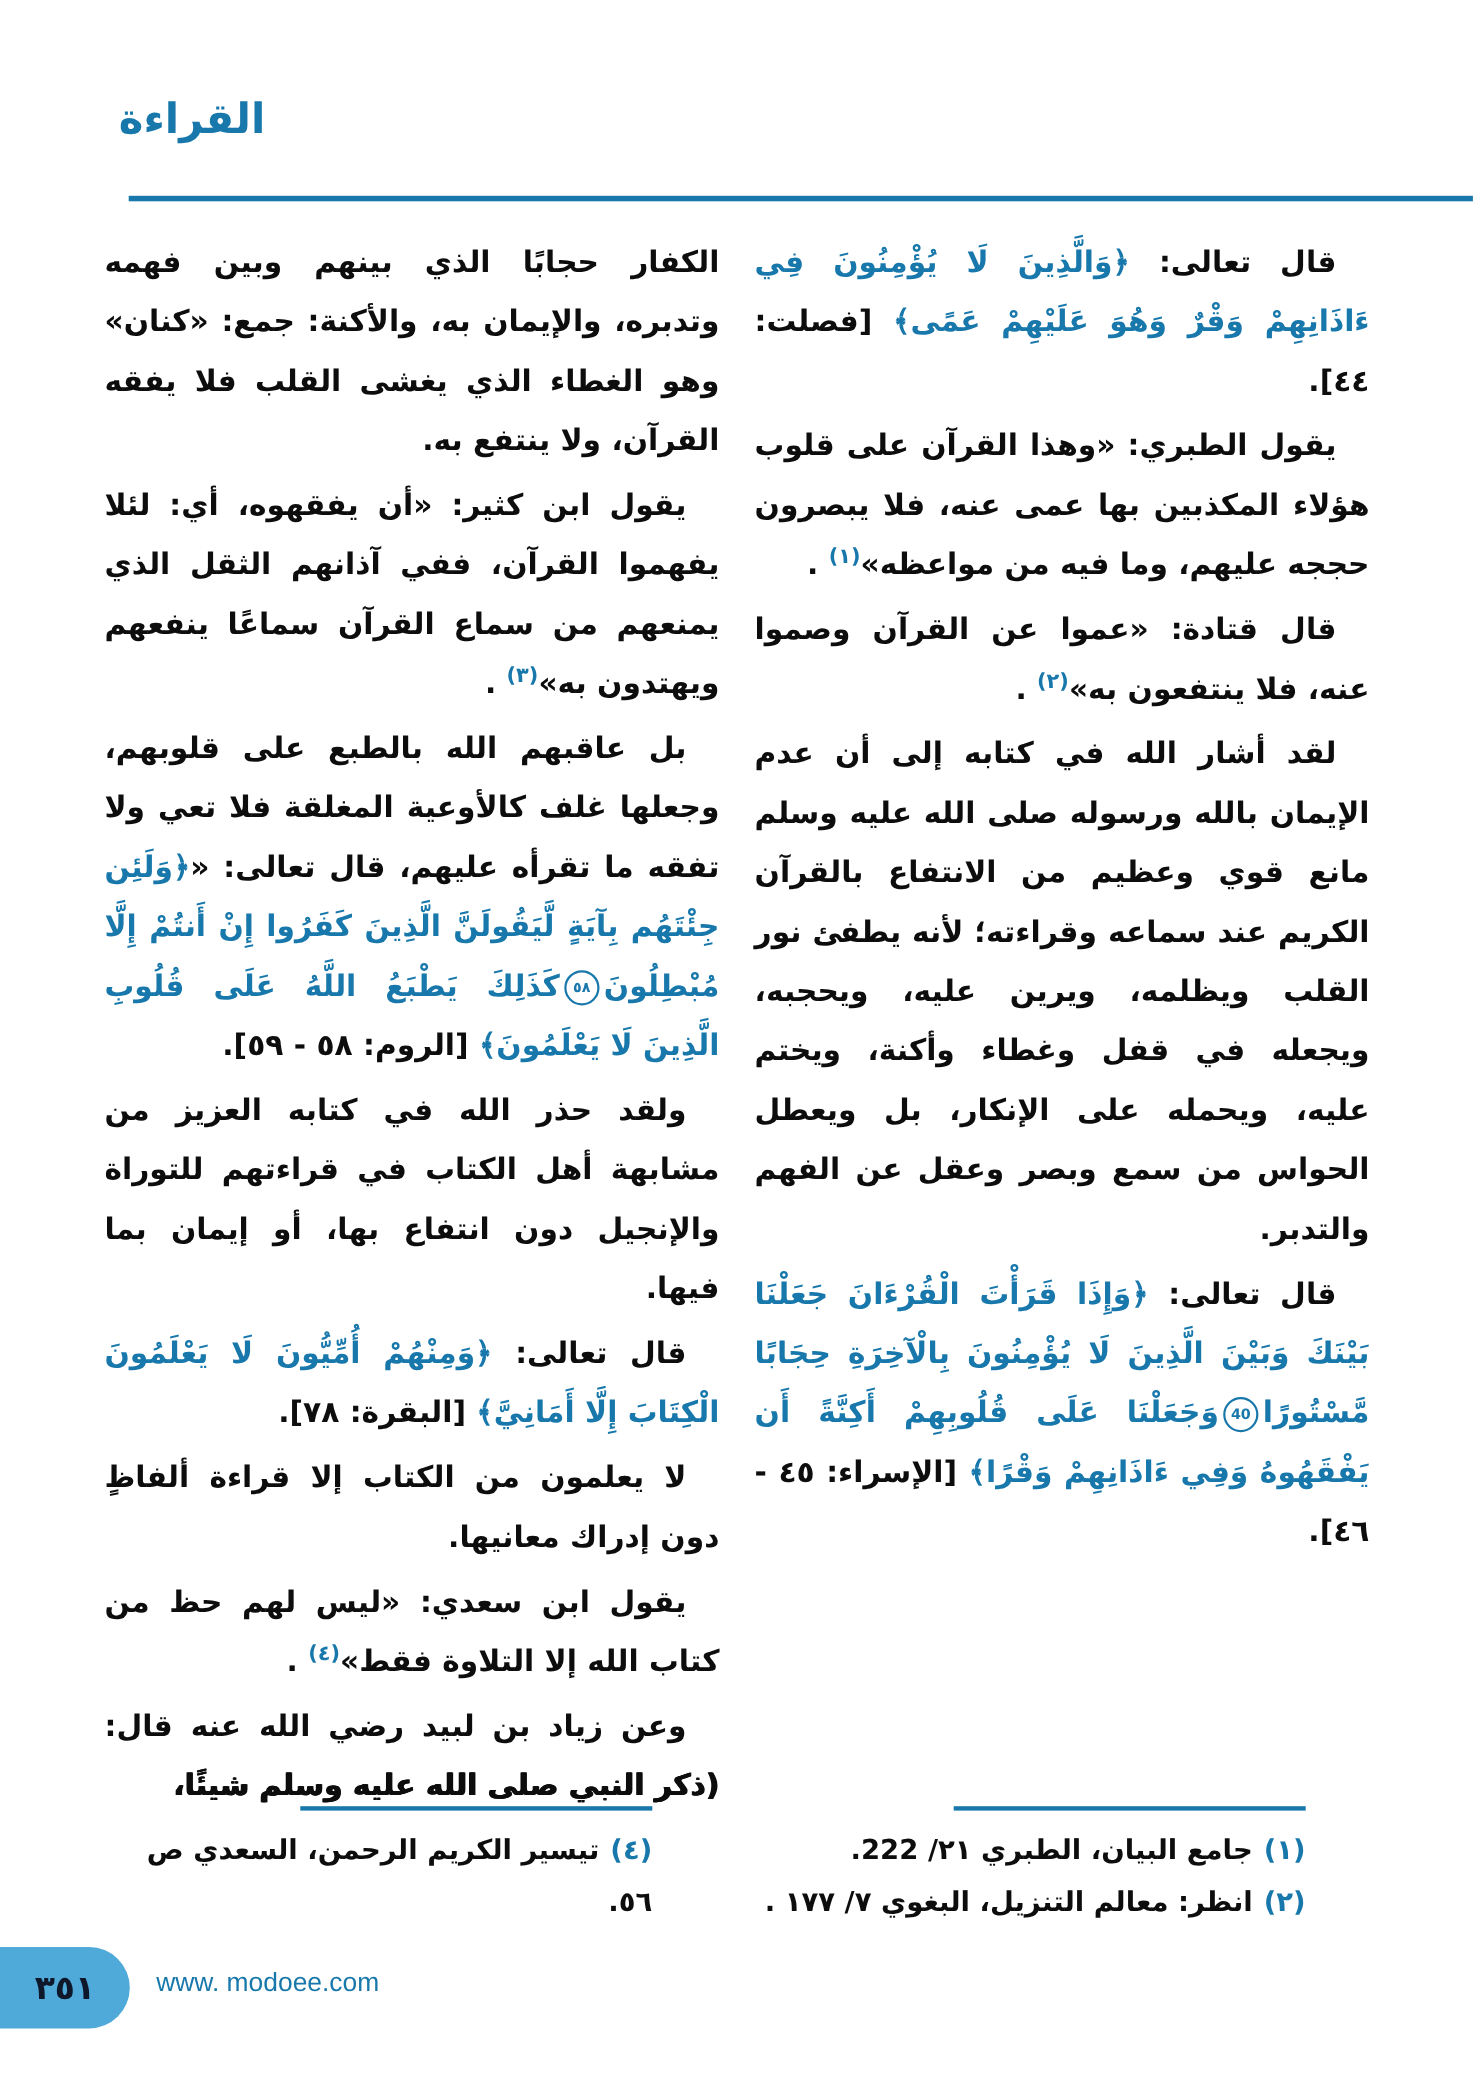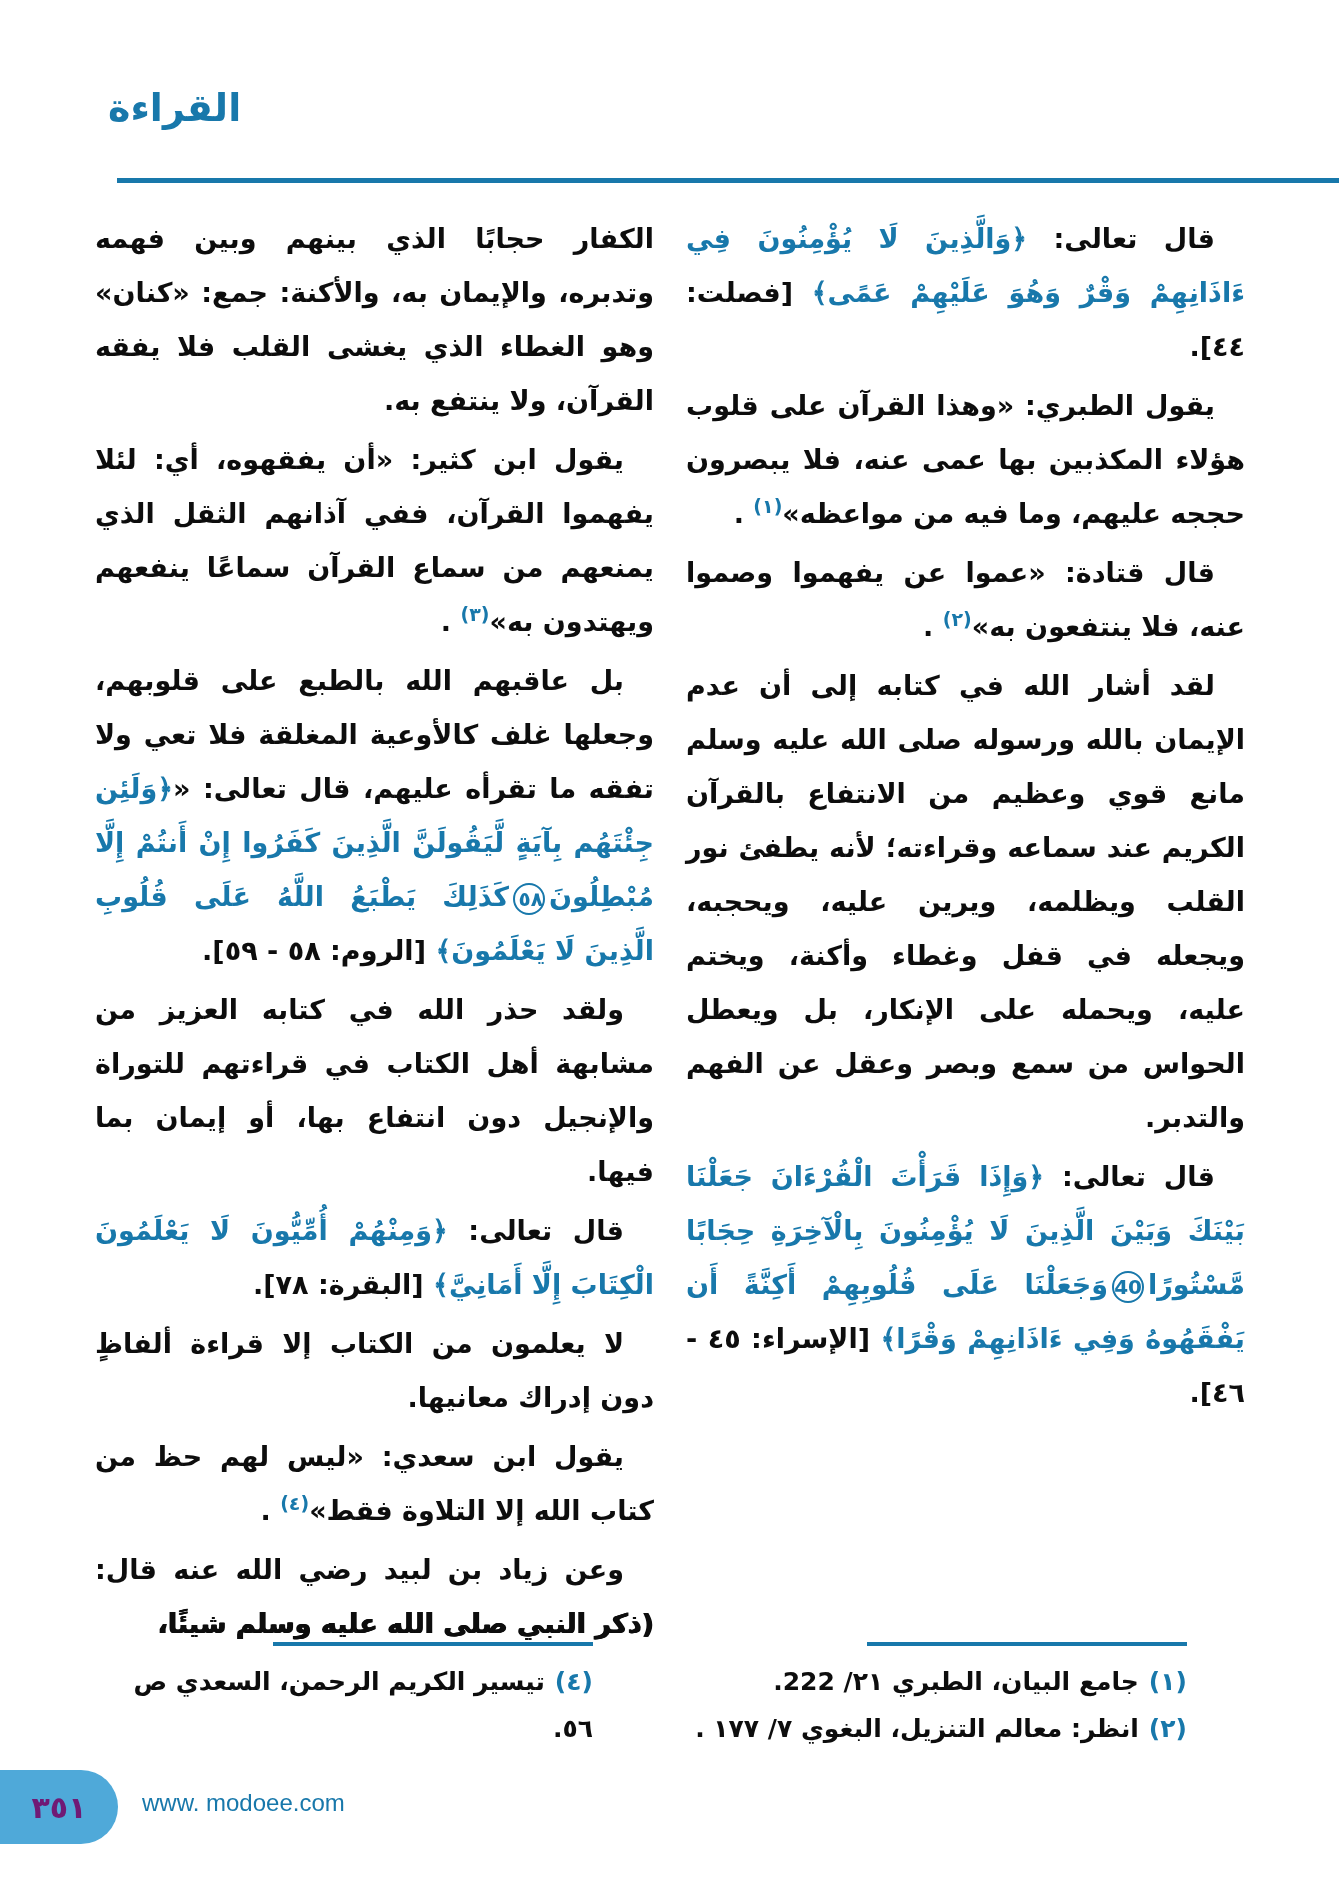--- a/index.html
+++ b/index.html
@@ -40,21 +40,21 @@
   .seg-n{color:var(--ink);}
   .seg-s{color:var(--ink);text-shadow:0.6px 0 currentColor,-0.6px 0 currentColor;}
   .seg-q{color:var(--accent);}
   .seg-f{
     color:var(--accent);font-size:19px;line-height:0;
     vertical-align:super;letter-spacing:1px;
   }
   .seg-a{
     display:inline-block;width:32px;height:32px;line-height:29px;
     border:2px solid var(--accent);border-radius:50%;
-    color:var(--accent);font-size:20px;text-align:right;
+    color:var(--accent);font-size:13px;text-align:center;
     text-indent:0;vertical-align:middle;margin:0 4px;
   }
   
   .footnotes{
     position:absolute;top:1642px;width:553px;direction:rtl;
   }
   .fn-left{left:95px;}
   .fn-right{right:97px;}
   .fn-rule{
     width:320px;height:4px;background:var(--accent);
@@ -64,42 +64,42 @@
     text-align:right;padding-right:55px;
     font-size:25px;line-height:47px;font-weight:bold;
   }
   .fn-num{color:var(--accent);margin-left:10px;}
   .fn-text{color:var(--ink);}
   
   .page-badge{
     position:absolute;left:0;top:1770px;width:118px;height:74px;
     background:var(--badge);border-radius:0 40px 40px 0;
     display:flex;align-items:center;justify-content:center;
-    color:#701a75;font-size:30px;font-weight:bold;direction:rtl;
+    color:#0f172a;font-size:30px;font-weight:bold;direction:rtl;
   }
   .website{
     position:absolute;left:142px;top:1789px;
     color:var(--accent);font-size:24px;direction:ltr;
     font-family:"Liberation Sans", sans-serif;
   }
 </style>
 </head>
 <body>
 
 <div>
 
   <div class="page-title">القراءة</div>
 
   <div class="header-rule"></div>
 
   <div class="columns" id="columns">
       <div class="col">
         <p class="para"><span class="seg-n">قال تعالى: </span><span class="seg-q">﴿وَالَّذِينَ لَا يُؤْمِنُونَ فِي ءَاذَانِهِمْ وَقْرٌ وَهُوَ عَلَيْهِمْ عَمًى﴾</span><span class="seg-n"> [فصلت: ٤٤].</span></p>
         <p class="para"><span class="seg-n">يقول الطبري: «وهذا القرآن على قلوب هؤلاء المكذبين بها عمى عنه، فلا يبصرون حججه عليهم، وما فيه من مواعظه»</span><span class="seg-f">(١)</span><span class="seg-n"> .</span></p>
-        <p class="para"><span class="seg-n">قال قتادة: «عموا عن يفهموا وصموا عنه، فلا ينتفعون به»</span><span class="seg-f">(٢)</span><span class="seg-n"> .</span></p>
+        <p class="para"><span class="seg-n">قال قتادة: «عموا عن القرآن وصموا عنه، فلا ينتفعون به»</span><span class="seg-f">(٢)</span><span class="seg-n"> .</span></p>
         <p class="para"><span class="seg-n">لقد أشار الله في كتابه إلى أن عدم الإيمان بالله ورسوله صلى الله عليه وسلم مانع قوي وعظيم من الانتفاع بالقرآن الكريم عند سماعه وقراءته؛ لأنه يطفئ نور القلب ويظلمه، ويرين عليه، ويحجبه، ويجعله في قفل وغطاء وأكنة، ويختم عليه، ويحمله على الإنكار، بل ويعطل الحواس من سمع وبصر وعقل عن الفهم والتدبر.</span></p>
         <p class="para"><span class="seg-n">قال تعالى: </span><span class="seg-q">﴿وَإِذَا قَرَأْتَ الْقُرْءَانَ جَعَلْنَا بَيْنَكَ وَبَيْنَ الَّذِينَ لَا يُؤْمِنُونَ بِالْآخِرَةِ حِجَابًا مَّسْتُورًا</span><span class="seg-a">40</span><span class="seg-q">وَجَعَلْنَا عَلَى قُلُوبِهِمْ أَكِنَّةً أَن يَفْقَهُوهُ وَفِي ءَاذَانِهِمْ وَقْرًا﴾</span><span class="seg-n"> [الإسراء: ٤٥ - ٤٦].</span></p>
       </div>
       <div class="col">
         <p class="para no-indent"><span class="seg-n">الكفار حجابًا الذي بينهم وبين فهمه وتدبره، والإيمان به، والأكنة: جمع: «كنان» وهو الغطاء الذي يغشى القلب فلا يفقه القرآن، ولا ينتفع به.</span></p>
         <p class="para"><span class="seg-n">يقول ابن كثير: «أن يفقهوه، أي: لئلا يفهموا القرآن، ففي آذانهم الثقل الذي يمنعهم من سماع القرآن سماعًا ينفعهم ويهتدون به»</span><span class="seg-f">(٣)</span><span class="seg-n"> .</span></p>
         <p class="para"><span class="seg-n">بل عاقبهم الله بالطبع على قلوبهم، وجعلها غلف كالأوعية المغلقة فلا تعي ولا تفقه ما تقرأه عليهم، قال تعالى: «</span><span class="seg-q">﴿وَلَئِن جِئْتَهُم بِآيَةٍ لَّيَقُولَنَّ الَّذِينَ كَفَرُوا إِنْ أَنتُمْ إِلَّا مُبْطِلُونَ</span><span class="seg-a">٥٨</span><span class="seg-q">كَذَلِكَ يَطْبَعُ اللَّهُ عَلَى قُلُوبِ الَّذِينَ لَا يَعْلَمُونَ﴾</span><span class="seg-n"> [الروم: ٥٨ - ٥٩].</span></p>
         <p class="para"><span class="seg-n">ولقد حذر الله في كتابه العزيز من مشابهة أهل الكتاب في قراءتهم للتوراة والإنجيل دون انتفاع بها، أو إيمان بما فيها.</span></p>
         <p class="para"><span class="seg-n">قال تعالى: </span><span class="seg-q">﴿وَمِنْهُمْ أُمِّيُّونَ لَا يَعْلَمُونَ الْكِتَابَ إِلَّا أَمَانِيَّ﴾</span><span class="seg-n"> [البقرة: ٧٨].</span></p>
         <p class="para"><span class="seg-n">لا يعلمون من الكتاب إلا قراءة ألفاظٍ دون إدراك معانيها.</span></p>

